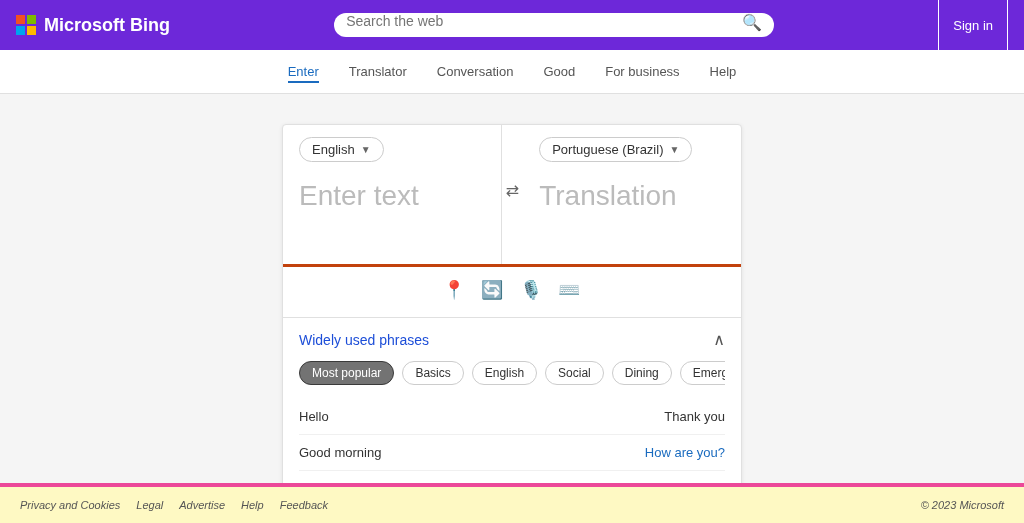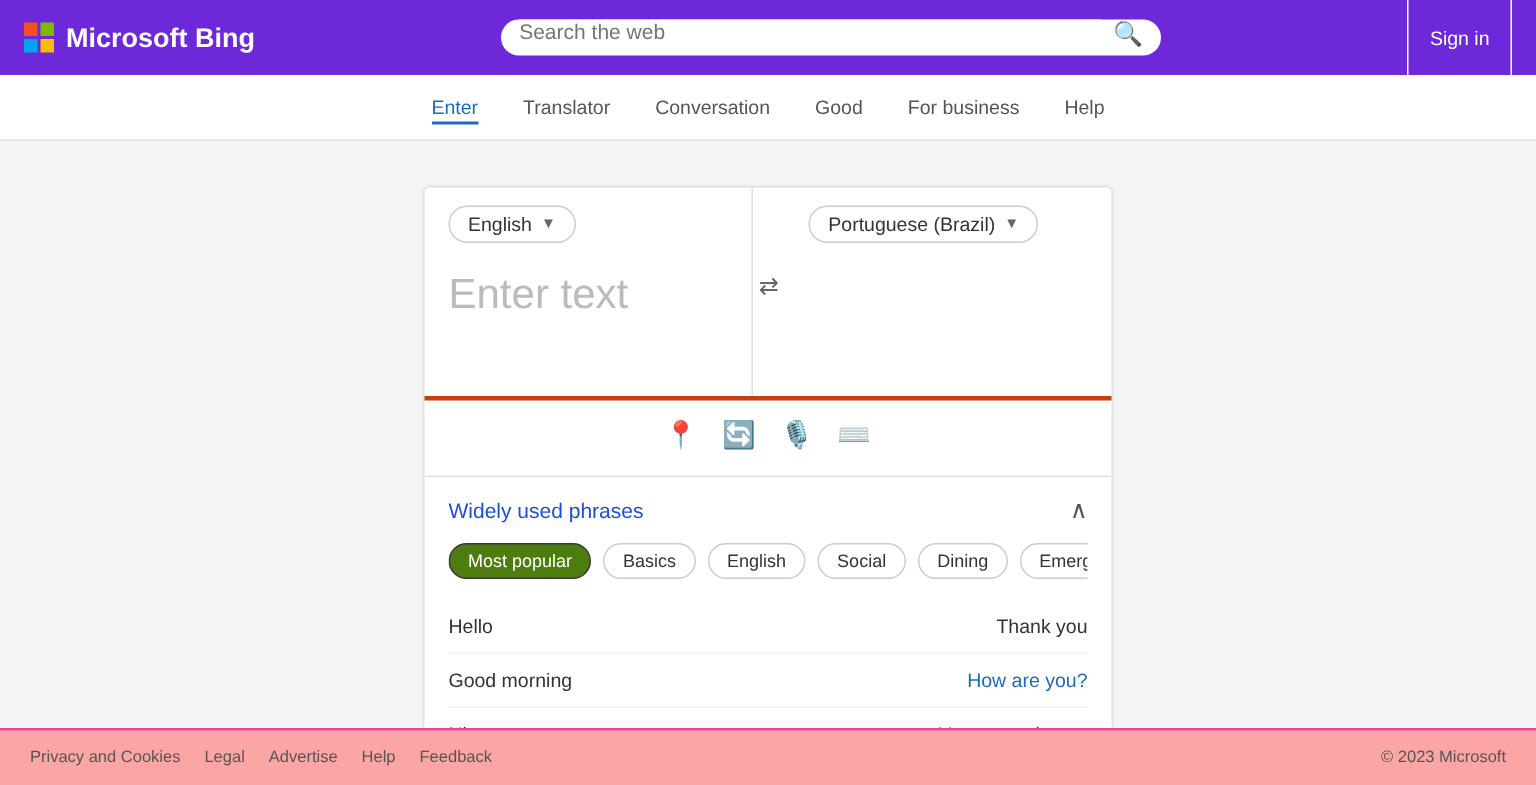--- a/index.html
+++ b/index.html
@@ -225,21 +225,21 @@
       border: 1px solid #ccc;
       border-radius: 16px;
       padding: 4px 12px;
       font-size: 12px;
       color: #333;
       cursor: pointer;
       white-space: nowrap;
       background: white;
     }
     .tag.active {
-      background: #4d7c0f;
+      background: #737373;
       color: white;
       border-color: #3a3a3a;
     }
 
     .phrases-list {
       display: grid;
       grid-template-columns: 1fr 1fr;
       gap: 0;
     }
     .phrase-item {
@@ -248,30 +248,31 @@
       font-size: 13px;
       color: #333;
       cursor: pointer;
     }
     .phrase-item.blue { color: #1a6bbf; }
     .phrase-item.left { padding-right: 20px; }
     .phrase-item.right { padding-left: 10px; text-align: right; }
 
     
     .footer {
-      background: #fca5a5;
-      border-top: 2px solid #ec4899;
+      background: #fef9c3;
+      border-top: 4px solid #ec4899;
       padding: 12px 20px;
       display: flex;
       align-items: center;
       justify-content: space-between;
       position: fixed;
       bottom: 0;
       left: 0;
       right: 0;
+      font-style: italic;
     }
     .footer-links {
       display: flex;
       gap: 16px;
     }
     .footer-link {
       font-size: 11px;
       color: #555;
       cursor: pointer;
       text-decoration: none;
@@ -329,20 +330,21 @@
 
       <div class="swap-area">
         <button class="swap-btn">⇄</button>
       </div>
 
       <div class="lang-panel">
         <div class="lang-selector">
           <span>Portuguese (Brazil)</span>
           <span class="chevron">▼</span>
         </div>
+        <div class="translation-text">Translation</div>
       </div>
     </div>
 
     <div class="icons-row">
       <button class="icon-btn green" title="Pin">📍</button>
       <button class="icon-btn teal" title="Copy">🔄</button>
       <button class="icon-btn" title="Microphone">🎙️</button>
       <button class="icon-btn" title="Keyboard">⌨️</button>
     </div>
 

